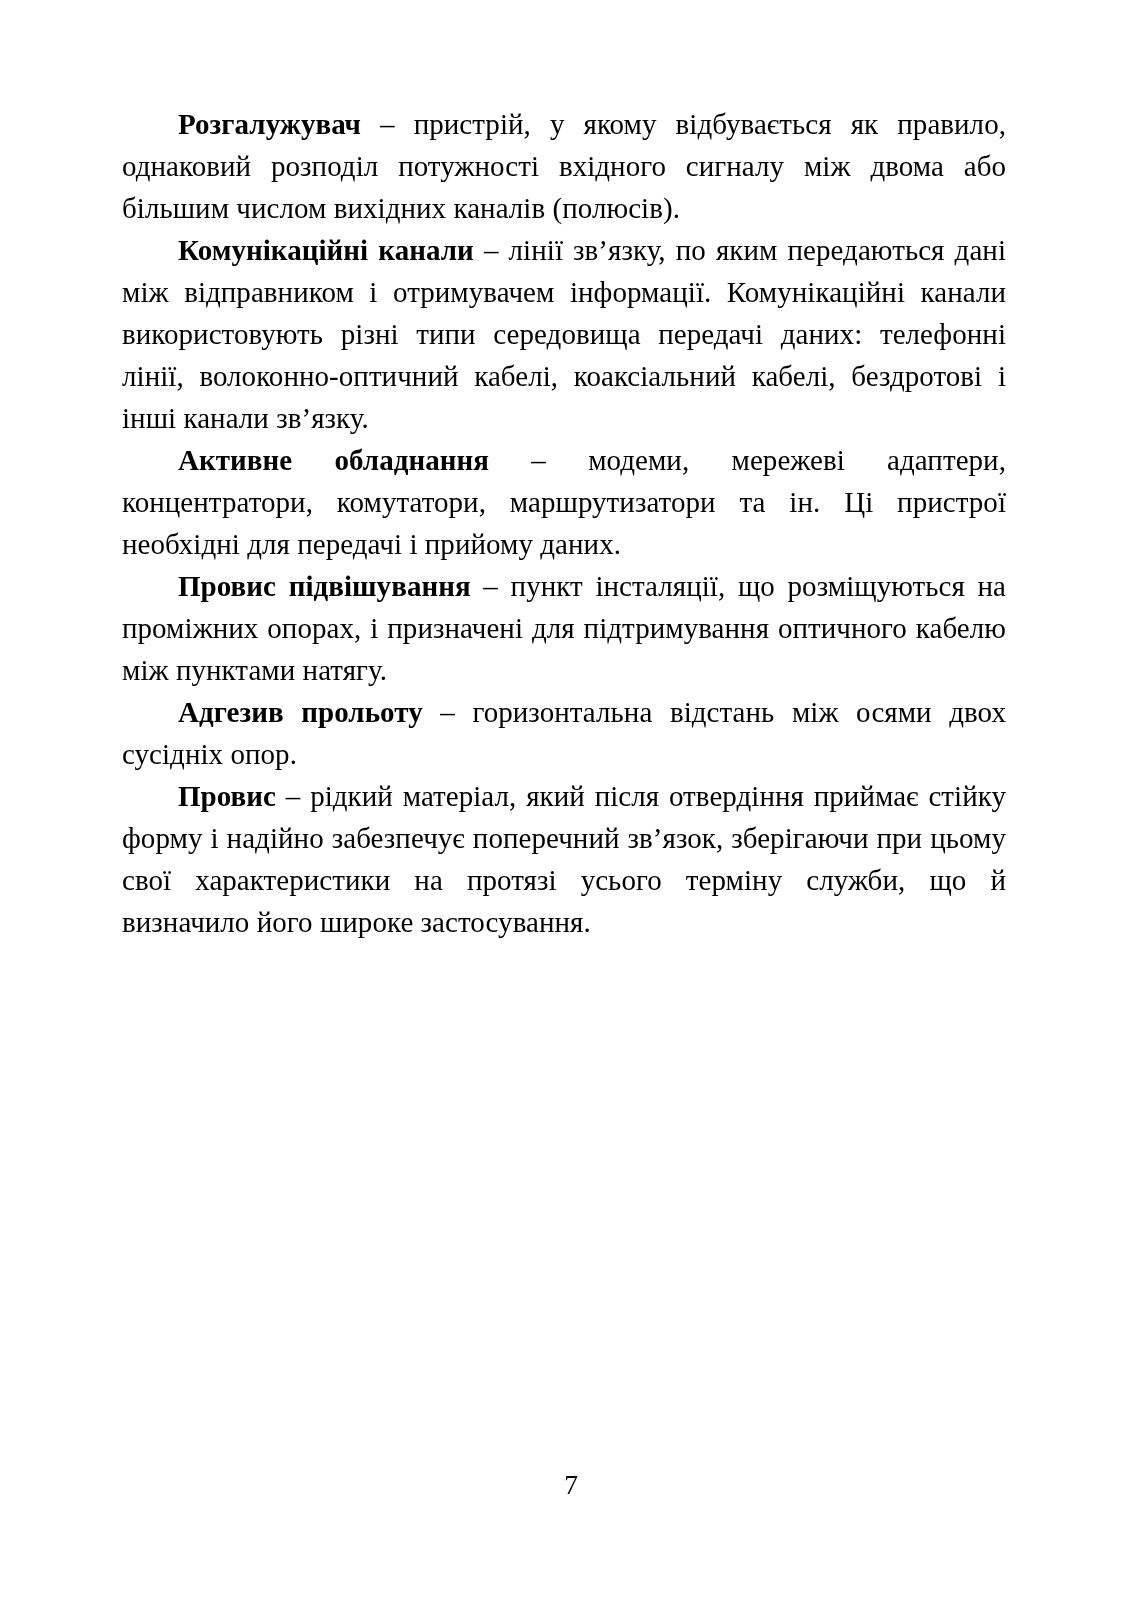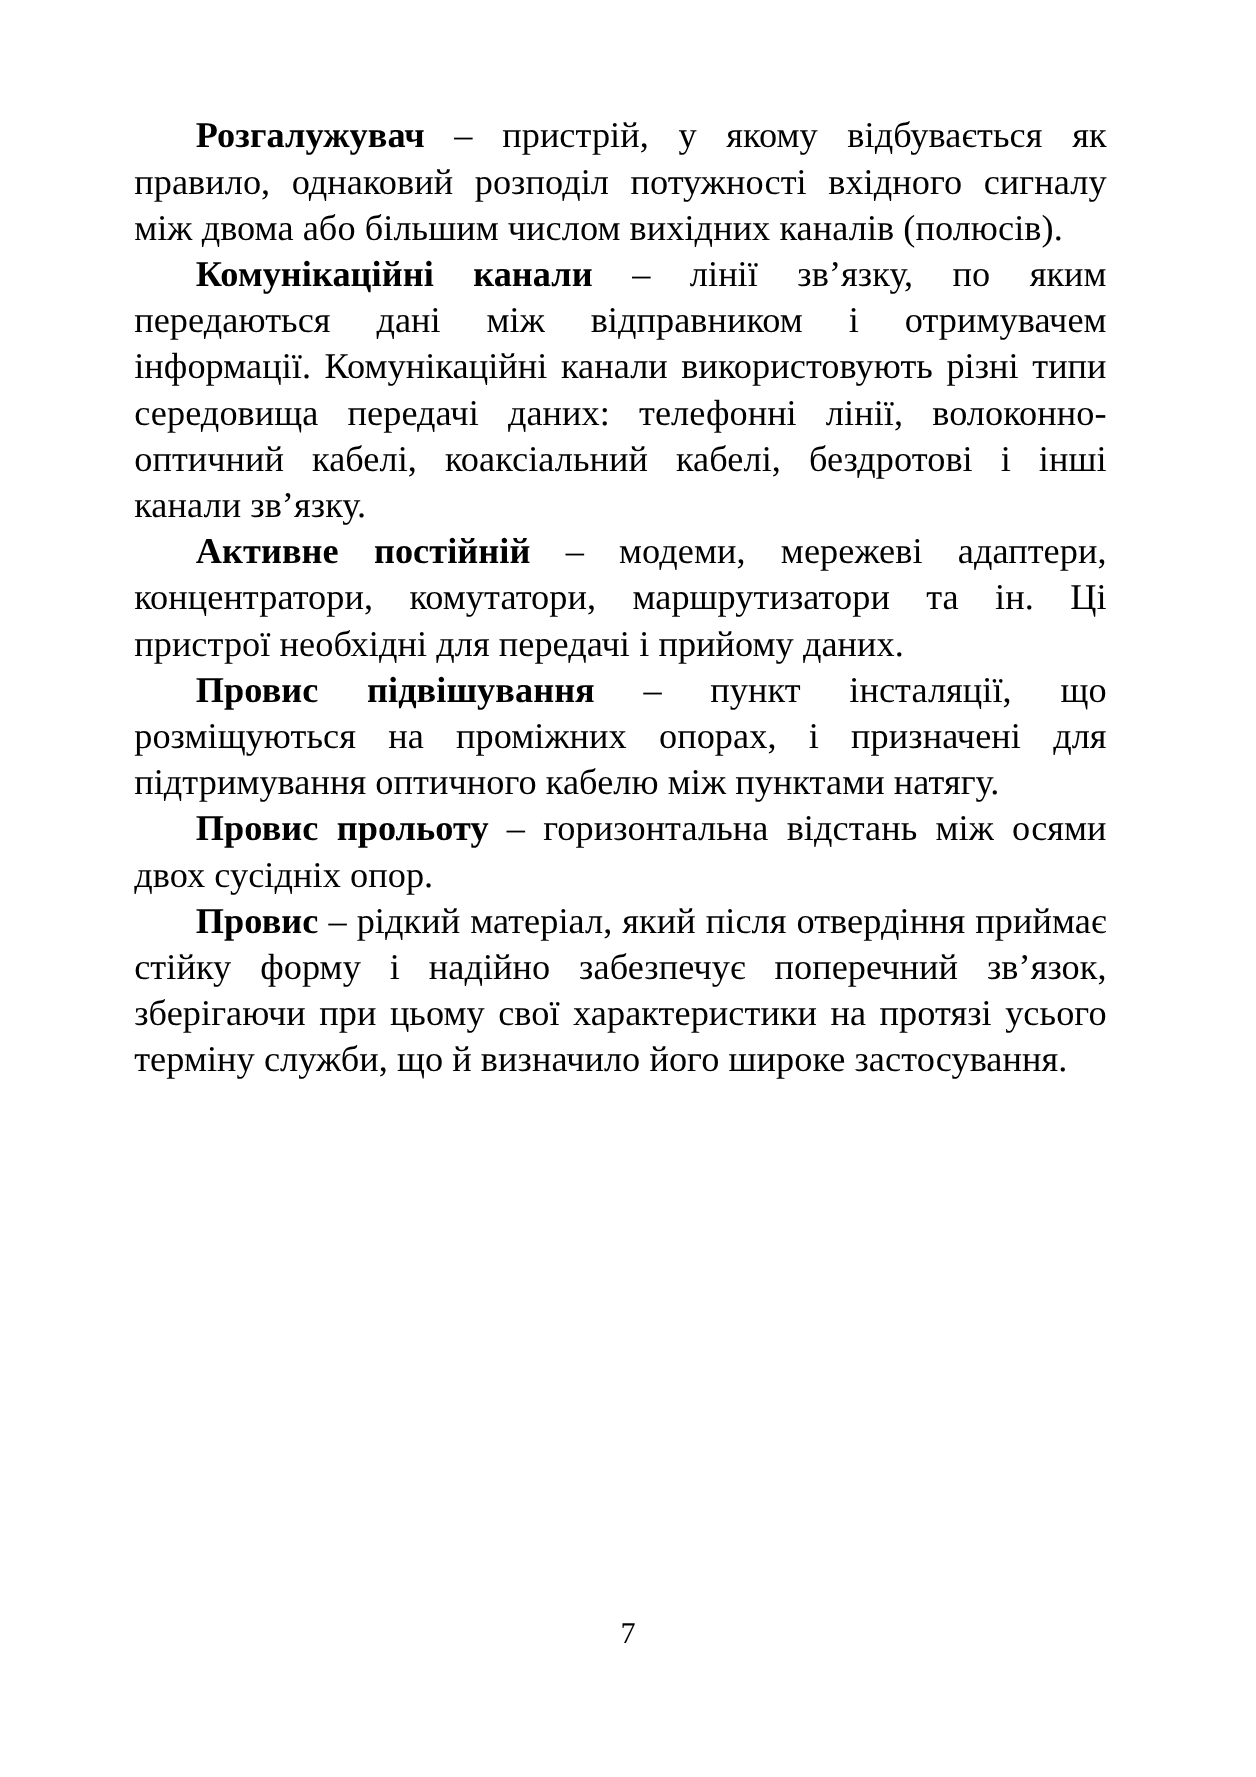--- a/index.html
+++ b/index.html
@@ -28,21 +28,21 @@
     position: absolute;
     left: 122px;
     top: 103px;
     width: 884px;
   }
   p.para {
     margin: 0 0 0 0;
     padding: 0;
     text-indent: 56px;
     text-align: justify;
-    font-size: 33px;
+    font-size: 29px;
     line-height: 42px;
     letter-spacing: 0.05px;
     word-spacing: 0px;
     hyphens: none;
   }
   p.para .term {
     font-weight: bold;
   }
   .footer {
     position: absolute;
@@ -66,29 +66,29 @@
 
     <p class="para">
       <span class="term">Розгалужувач</span><span class="body"> – пристрій, у якому відбувається як правило, однаковий розподіл потужності вхідного сигналу між двома або більшим числом вихідних каналів (полюсів).</span>
     </p>
 
     <p class="para">
       <span class="term">Комунікаційні канали</span><span class="body"> – лінії зв’язку, по яким передаються дані між відправником і отримувачем інформації. Комунікаційні канали використовують різні типи середовища передачі даних: телефонні лінії, волоконно-оптичний кабелі, коаксіальний кабелі, бездротові і інші канали зв’язку.</span>
     </p>
 
     <p class="para">
-      <span class="term">Активне постійній</span><span class="body"> – модеми, мережеві адаптери, концентратори, комутатори, маршрутизатори та ін. Ці пристрої необхідні для передачі і прийому даних.</span>
+      <span class="term">Активне обладнання</span><span class="body"> – модеми, мережеві адаптери, концентратори, комутатори, маршрутизатори та ін. Ці пристрої необхідні для передачі і прийому даних.</span>
     </p>
 
     <p class="para">
       <span class="term">Провис підвішування</span><span class="body"> – пункт інсталяції, що розміщуються на проміжних опорах, і призначені для підтримування оптичного кабелю між пунктами натягу.</span>
     </p>
 
     <p class="para">
-      <span class="term">Провис прольоту</span><span class="body"> – горизонтальна відстань між осями двох сусідніх опор.</span>
+      <span class="term">Адгезив прольоту</span><span class="body"> – горизонтальна відстань між осями двох сусідніх опор.</span>
     </p>
 
 
 
     <p class="para">
       <span class="term">Провис</span><span class="body"> – рідкий матеріал, який після отвердіння приймає стійку форму і надійно забезпечує поперечний зв’язок, зберігаючи при цьому свої характеристики на протязі усього терміну служби, що й визначило його широке застосування.</span>
     </p>
 
   </div>
 

